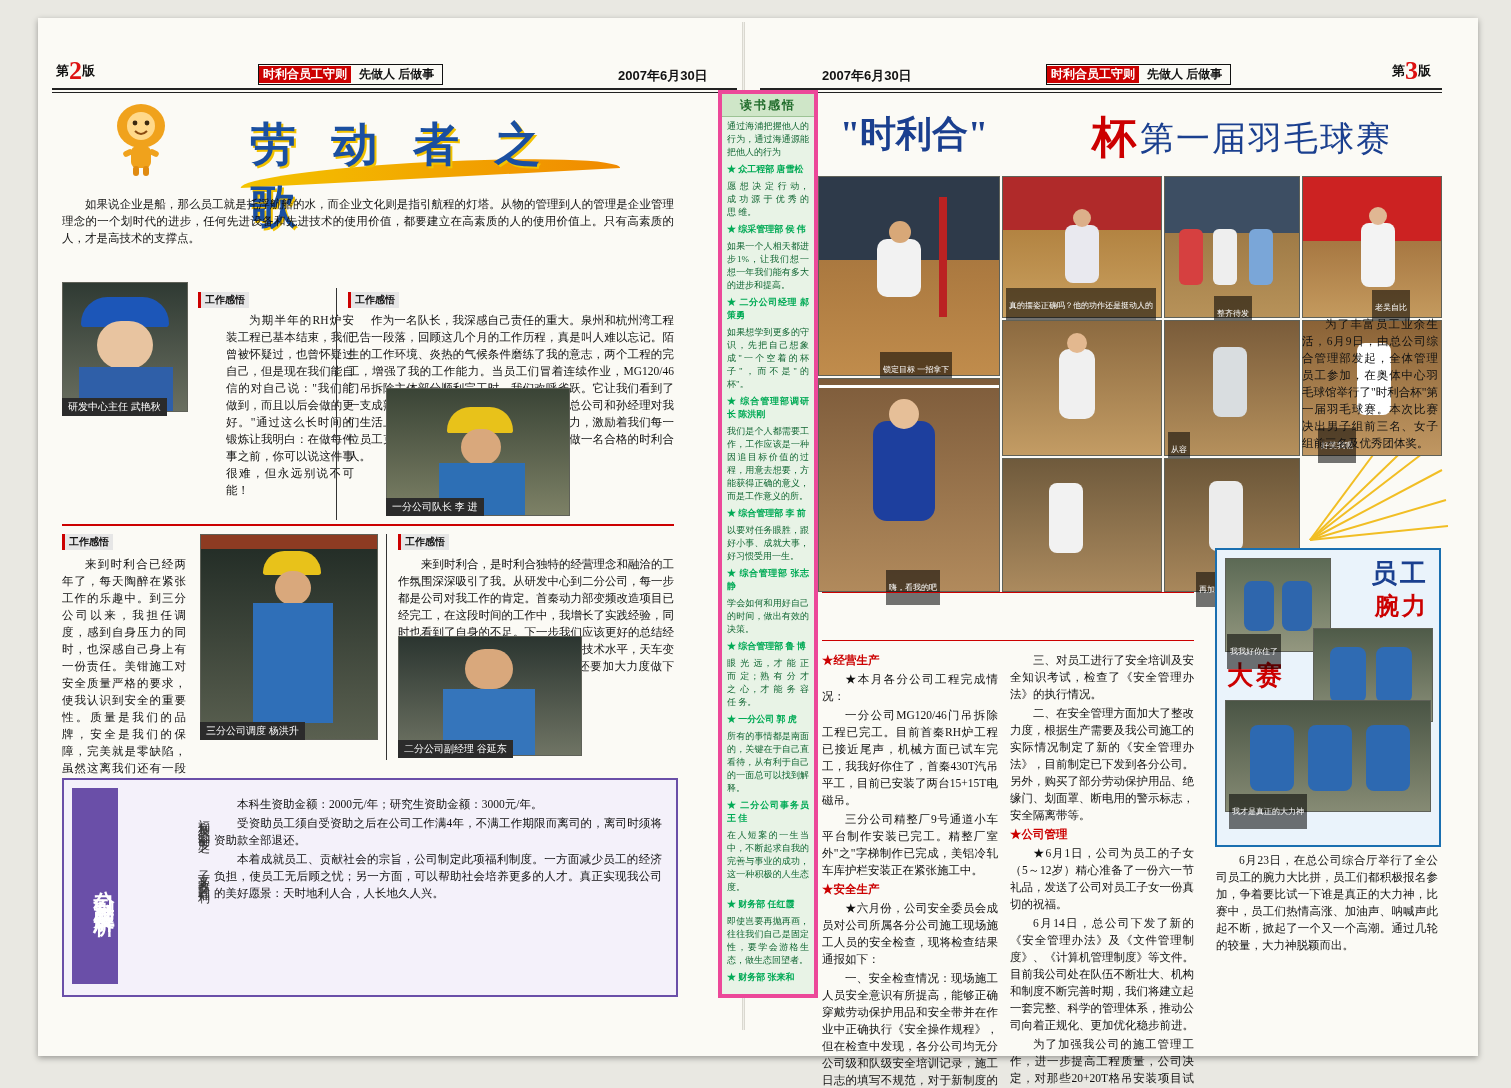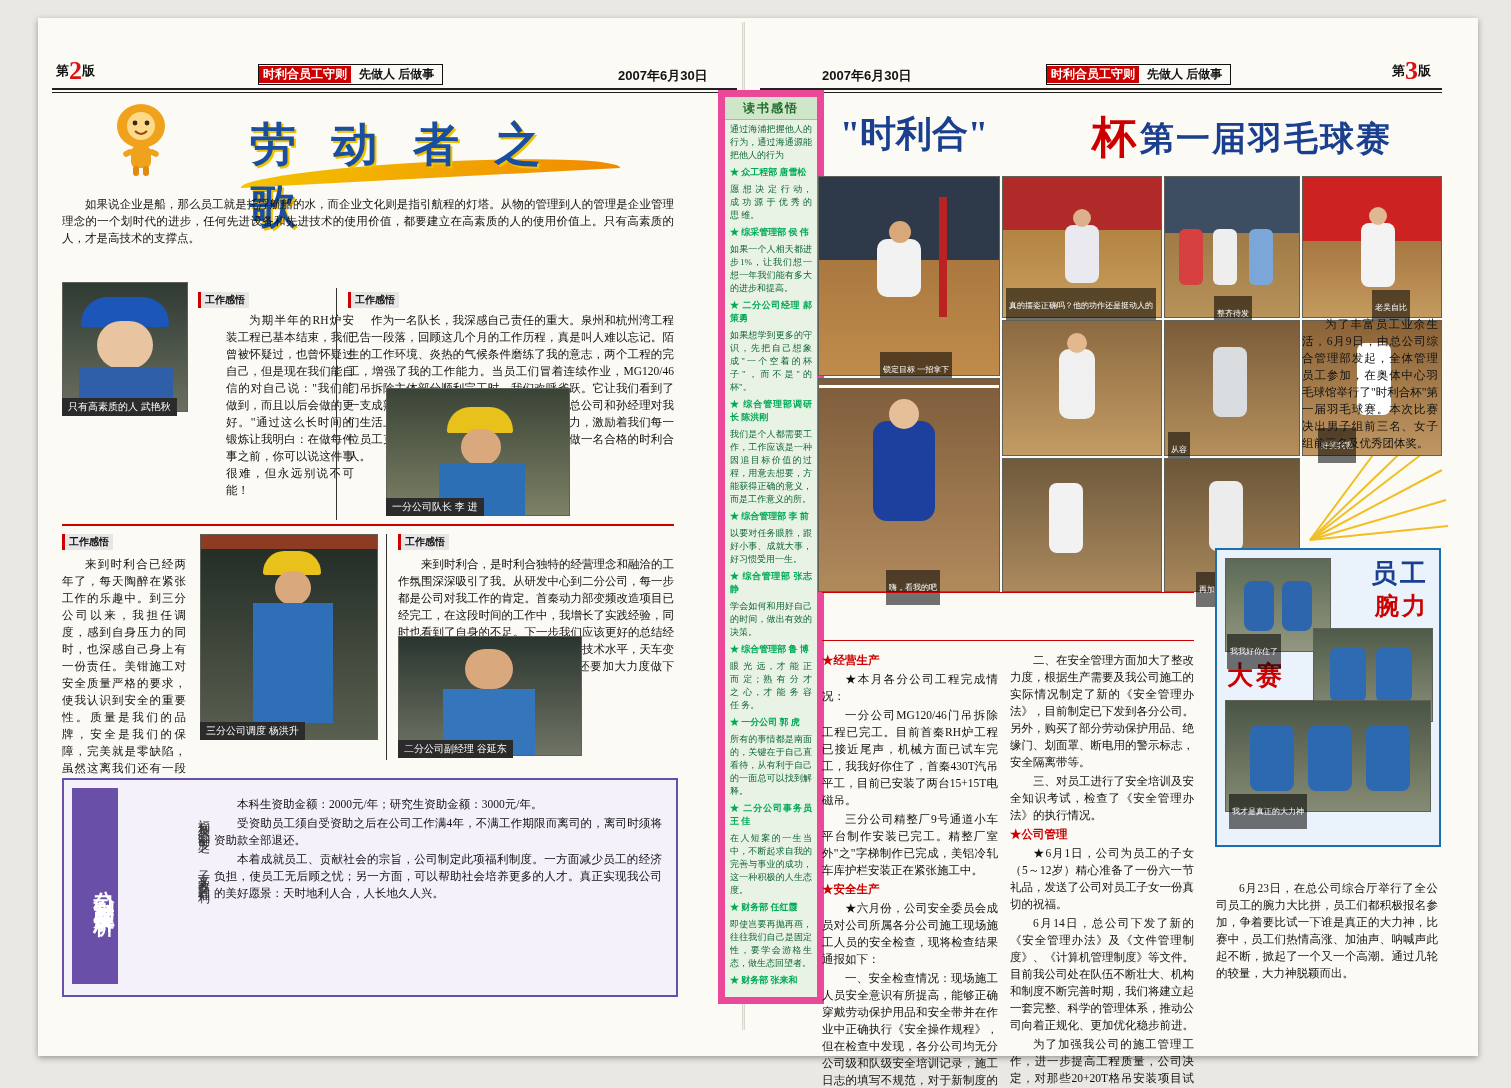--- a/index.html
+++ b/index.html
@@ -34,32 +34,32 @@
   .boxline{position:absolute;background:#c00;}
   .thinline{position:absolute;background:#333;}
   
   .feature{position:absolute;left:62px;top:778px;width:612px;height:215px;border:2px solid #6a4fa8;background:#f4f1fa;}
   .feature .vtitle{position:absolute;left:8px;top:8px;width:46px;height:196px;background:#6a4fa8;color:#fff;
       font-family:"Liberation Serif",serif;font-size:21px;font-weight:bold;writing-mode:vertical-rl;text-align:center;
       letter-spacing:5px;padding-top:6px;box-sizing:border-box;}
   .feature .vsub{position:absolute;left:60px;top:30px;width:90px;height:180px;writing-mode:vertical-rl;
       font-family:"Liberation Serif",serif;font-size:12px;color:#333;letter-spacing:3px;line-height:20px;}
   
-  .greencol{position:absolute;left:718px;top:90px;width:92px;height:900px;background:#e8f3e6;border:7px solid #ec4899;}
+  .greencol{position:absolute;left:718px;top:90px;width:92px;height:900px;background:#e8f3e6;border:4px solid #ec4899;}
   .greencol .head{position:absolute;left:0;top:0;width:100%;height:22px;background:#cfe6c8;border-bottom:1px solid #9cc394;
       font-size:12px;font-weight:bold;color:#1f6b2a;display:flex;align-items:center;justify-content:center;letter-spacing:2px;}
   .greencol .body{position:absolute;left:5px;top:26px;width:82px;height:866px;font-size:9px;line-height:13px;color:#163;
       font-family:"Liberation Serif",serif;overflow:hidden;text-align:justify;}
   .greencol .body p{margin:0 0 4px 0;}
   .greencol .body .sub{color:#0a5;font-weight:bold;}
   
   .banner{position:absolute;left:840px;top:108px;width:600px;height:60px;}
   .banner .b1{position:absolute;left:0;top:2px;font-family:"Liberation Serif",serif;font-size:36px;font-weight:bold;color:#1a3f8f;}
   .banner .b2{position:absolute;left:252px;top:0;font-family:"Liberation Serif",serif;font-size:44px;font-weight:bold;color:#c00;}
-  .banner .b3{position:absolute;left:300px;top:8px;font-family:"Liberation Serif",serif;font-size:34px;font-weight:bold;color:#1a3f8f;letter-spacing:2px;}
+  .banner .b3{position:absolute;left:300px;top:8px;font-family:"Liberation Serif",serif;font-size:34px;font-weight:normal;color:#1a3f8f;letter-spacing:2px;}
   
   .redhead{position:absolute;font-family:"Liberation Serif",serif;font-weight:bold;color:#c00;}
   
   .armbox{position:absolute;left:1215px;top:548px;width:222px;height:295px;border:2px solid #1a6fb0;background:#eaf3fb;}
   .armbox .t1{position:absolute;right:10px;top:6px;font-family:"Liberation Serif",serif;font-size:26px;font-weight:bold;color:#1a3f8f;letter-spacing:3px;}
   .armbox .t2{position:absolute;right:10px;top:40px;font-family:"Liberation Serif",serif;font-size:24px;font-weight:bold;color:#c00;letter-spacing:3px;}
   .armbox .t3{position:absolute;left:10px;top:108px;font-family:"Liberation Serif",serif;font-size:26px;font-weight:bold;color:#c00;letter-spacing:3px;}
   .minicap{position:absolute;font-size:8px;color:#fff;background:rgba(0,0,0,.55);padding:12px 3px;white-space:nowrap;}
   .sunburst{position:absolute;left:1300px;top:430px;width:150px;height:120px;opacity:.85;}
 </style>
@@ -116,21 +116,21 @@
 
   <div class="col" style="left:62px;top:196px;width:612px;">
     <p>如果说企业是船，那么员工就是托浮航船的水，而企业文化则是指引航程的灯塔。从物的管理到人的管理是企业管理理念的一个划时代的进步，任何先进设备和先进技术的使用价值，都要建立在高素质的人的使用价值上。只有高素质的人，才是高技术的支撑点。</p>
   </div>
 
   <div class="photo" style="left:62px;top:282px;width:124px;height:128px;background:linear-gradient(#2f3a33,#6a6f60);">
     <div style="position:absolute;left:18px;top:14px;width:88px;height:30px;background:#1c56b8;border-radius:44px 44px 6px 6px;"></div>
     <div style="position:absolute;left:34px;top:38px;width:56px;height:48px;background:#e8c4a0;border-radius:26px;"></div>
     <div style="position:absolute;left:16px;top:84px;width:94px;height:44px;background:#2f5fa8;"></div>
   </div>
-  <div class="caption" style="left:62px;top:398px;">只有高素质的人   武艳秋</div>
+  <div class="caption" style="left:62px;top:398px;">研发中心主任   武艳秋</div>
   <div class="label" style="left:198px;top:292px;">工作感悟</div>
   <div class="col" style="left:198px;top:312px;width:128px;margin-left:28px;">
     <p>为期半年的RH炉安装工程已基本结束，我们曾被怀疑过，也曾怀疑过自己，但是现在我们能自信的对自己说："我们能做到，而且以后会做的更好。"通过这么长时间的锻炼让我明白：在做每件事之前，你可以说这件事很难，但永远别说不可能！</p>
   </div>
 
   <div class="thinline" style="left:336px;top:288px;width:1px;height:232px;"></div>
 
   <div class="label" style="left:348px;top:292px;">工作感悟</div>
   <div class="col" style="left:348px;top:312px;width:326px;">
     <p>作为一名队长，我深感自己责任的重大。泉州和杭州湾工程已告一段落，回顾这几个月的工作历程，真是叫人难以忘记。陌生的工作环境、炎热的气候条件磨练了我的意志，两个工程的完工，增强了我的工作能力。当员工们冒着连续作业，MG120/46门吊拆除主体部分顺利完工时，我们欢呼雀跃。它让我们看到了一支成熟、团结的队伍所产生的巨大力量。总公司和孙经理对我们生活上的关心和照顾，给了我们巨大的动力，激励着我们每一位员工克服重重困难，确保工程顺利完工，做一名合格的时利合人。</p>
@@ -312,22 +312,22 @@
     <p style="text-indent:0;color:#c00;font-weight:bold;">★经营生产</p>
     <p>★本月各分公司工程完成情况：</p>
     <p>一分公司MG120/46门吊拆除工程已完工。目前首秦RH炉工程已接近尾声，机械方面已试车完工，我我好你住了，首秦430T汽吊平工，目前已安装了两台15+15T电磁吊。</p>
     <p>三分公司精整厂9号通道小车平台制作安装已完工。精整厂室外"之"字梯制作已完成，美铝冷轧车库护栏安装正在紧张施工中。</p>
     <p style="text-indent:0;color:#c00;font-weight:bold;">★安全生产</p>
     <p>★六月份，公司安全委员会成员对公司所属各分公司施工现场施工人员的安全检查，现将检查结果通报如下：</p>
     <p>一、安全检查情况：现场施工人员安全意识有所提高，能够正确穿戴劳动保护用品和安全带并在作业中正确执行《安全操作规程》，但在检查中发现，各分公司均无分公司级和队级安全培训记录，施工日志的填写不规范，对于新制度的执行还要加大力度。</p>
   </div>
 
   <div class="col" style="left:1010px;top:652px;width:184px;">
+    <p>三、对员工进行了安全培训及安全知识考试，检查了《安全管理办法》的执行情况。</p>
     <p>二、在安全管理方面加大了整改力度，根据生产需要及我公司施工的实际情况制定了新的《安全管理办法》，目前制定已下发到各分公司。另外，购买了部分劳动保护用品、绝缘门、划面罩、断电用的警示标志，安全隔离带等。</p>
-    <p>三、对员工进行了安全培训及安全知识考试，检查了《安全管理办法》的执行情况。</p>
     <p style="text-indent:0;color:#c00;font-weight:bold;">★公司管理</p>
     <p>★6月1日，公司为员工的子女（5～12岁）精心准备了一份六一节礼品，发送了公司对员工子女一份真切的祝福。</p>
     <p>6月14日，总公司下发了新的《安全管理办法》及《文件管理制度》、《计算机管理制度》等文件。目前我公司处在队伍不断壮大、机构和制度不断完善时期，我们将建立起一套完整、科学的管理体系，推动公司向着正规化、更加优化稳步前进。</p>
     <p>为了加强我公司的施工管理工作，进一步提高工程质量，公司决定，对那些20+20T格吊安装项目试点推行'项目经理负责制'的模式，项目经理要对项目全权负责，从施工前期的准备、测量工作的到位、排阵、检测、验收及竣工后的资料整理都要全面负责。</p>
   </div>
 
   <div class="armbox">
     <div class="t1">员工</div>
     <div class="t2">腕力</div>
     <div class="t3">大赛</div>
@@ -342,17 +342,17 @@
     </div>
     <div class="minicap" style="left:100px;top:154px;">要来我和谐就的</div>
     <div class="photo" style="left:8px;top:150px;width:204px;height:110px;background:linear-gradient(#4a5545,#868b74);">
       <div style="position:absolute;left:24px;top:24px;width:44px;height:66px;background:#2d69b1;border-radius:8px;"></div>
       <div style="position:absolute;left:82px;top:24px;width:44px;height:66px;background:#2d69b1;border-radius:8px;"></div>
       <div style="position:absolute;left:140px;top:24px;width:44px;height:66px;background:#2d69b1;border-radius:8px;"></div>
     </div>
     <div class="minicap" style="left:12px;top:244px;">我才是真正的大力神</div>
   </div>
 
-  <div class="col" style="left:1216px;top:880px;width:222px;">
+  <div class="col" style="left:1216px;top:852px;width:222px;">
     <p>6月23日，在总公司综合厅举行了全公司员工的腕力大比拼，员工们都积极报名参加，争着要比试一下谁是真正的大力神，比赛中，员工们热情高涨、加油声、呐喊声此起不断，掀起了一个又一个高潮。通过几轮的较量，大力神脱颖而出。</p>
   </div>
 
 </div>
 
 </body></html>

